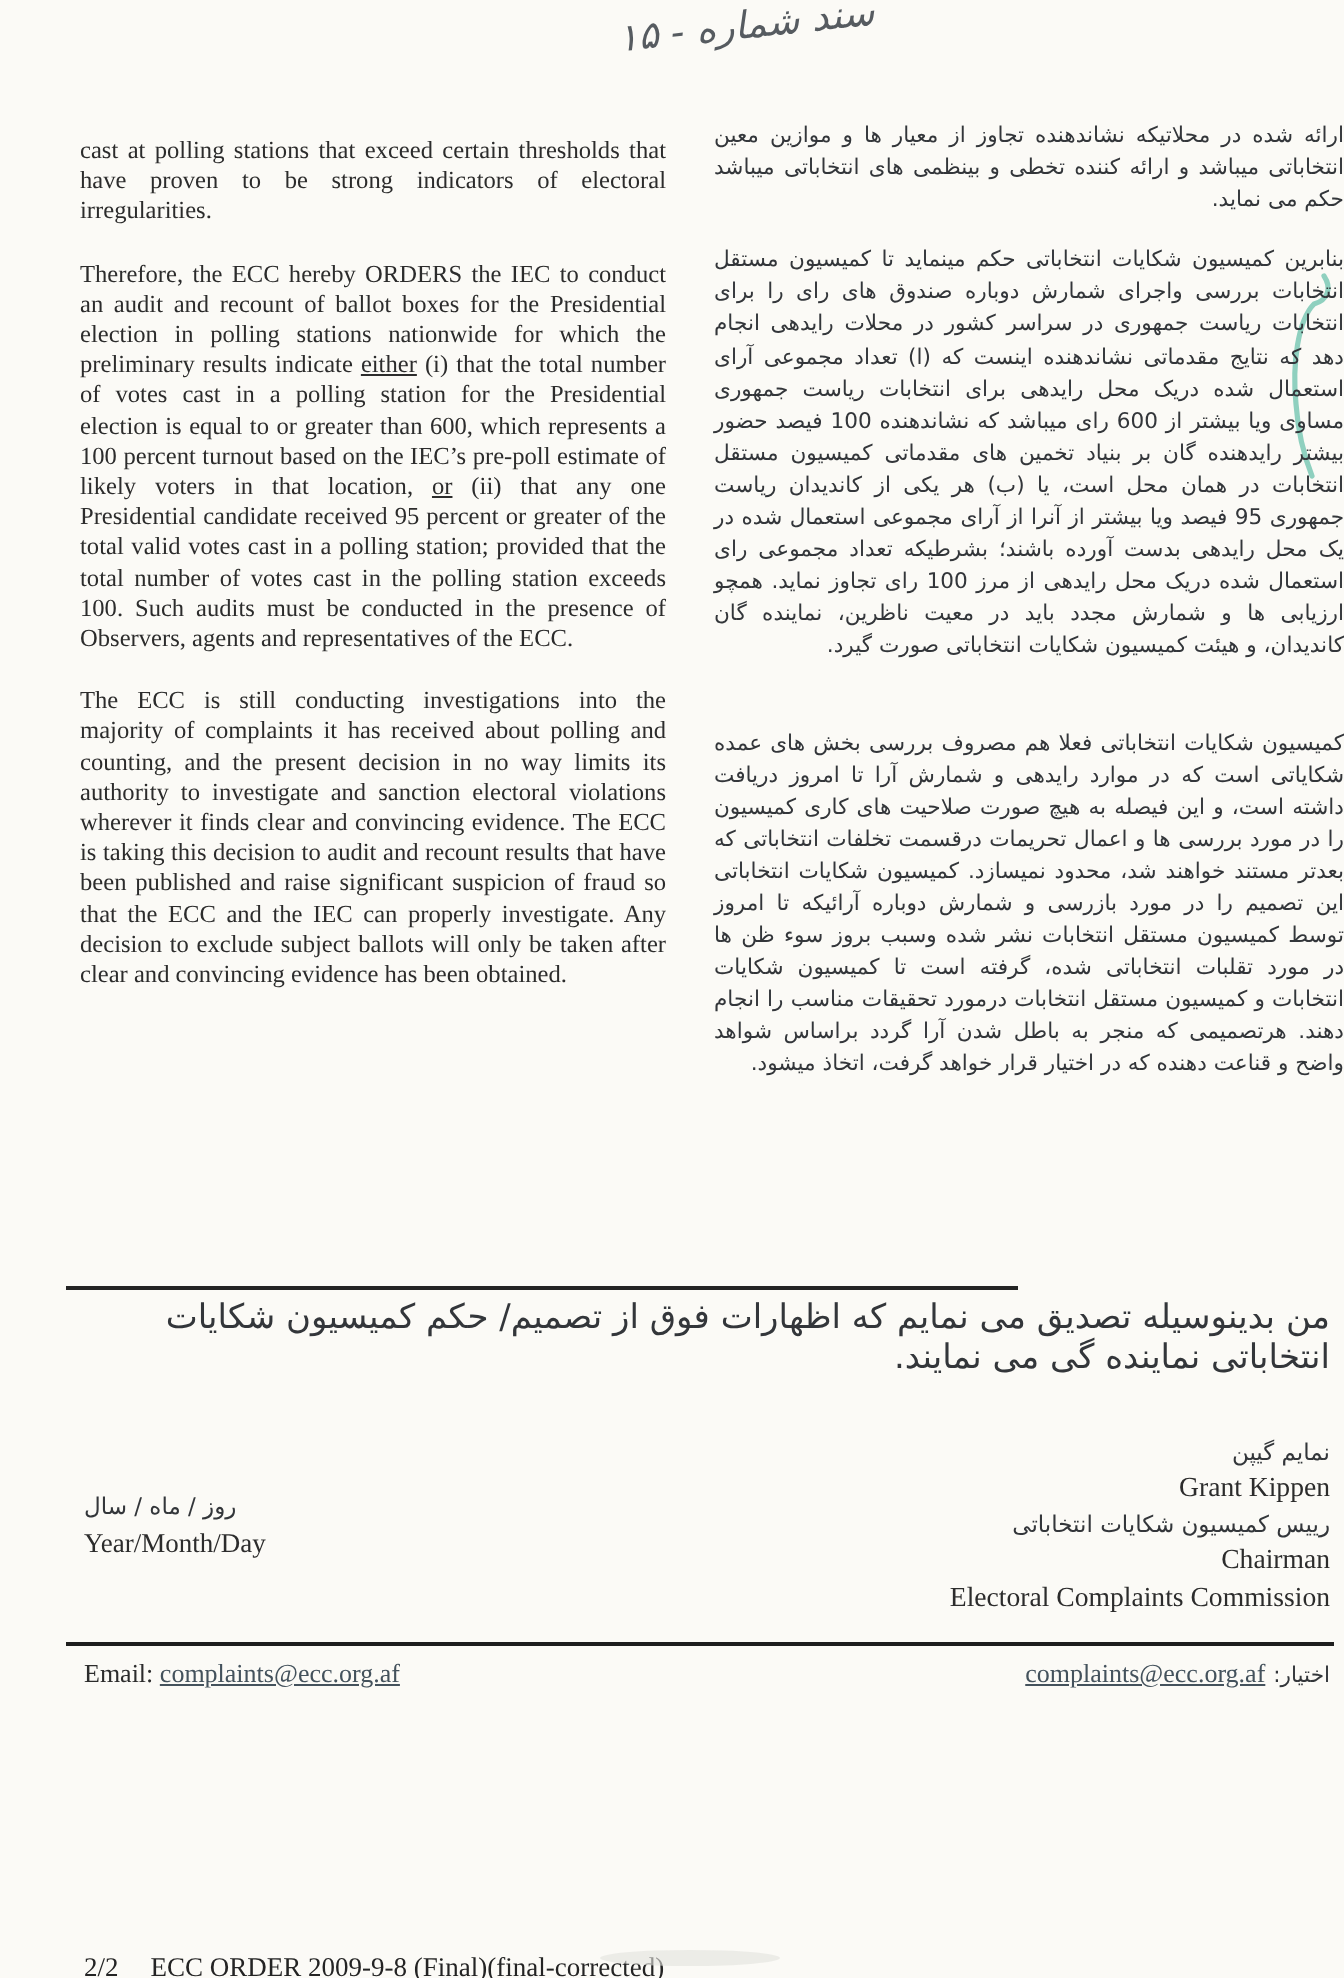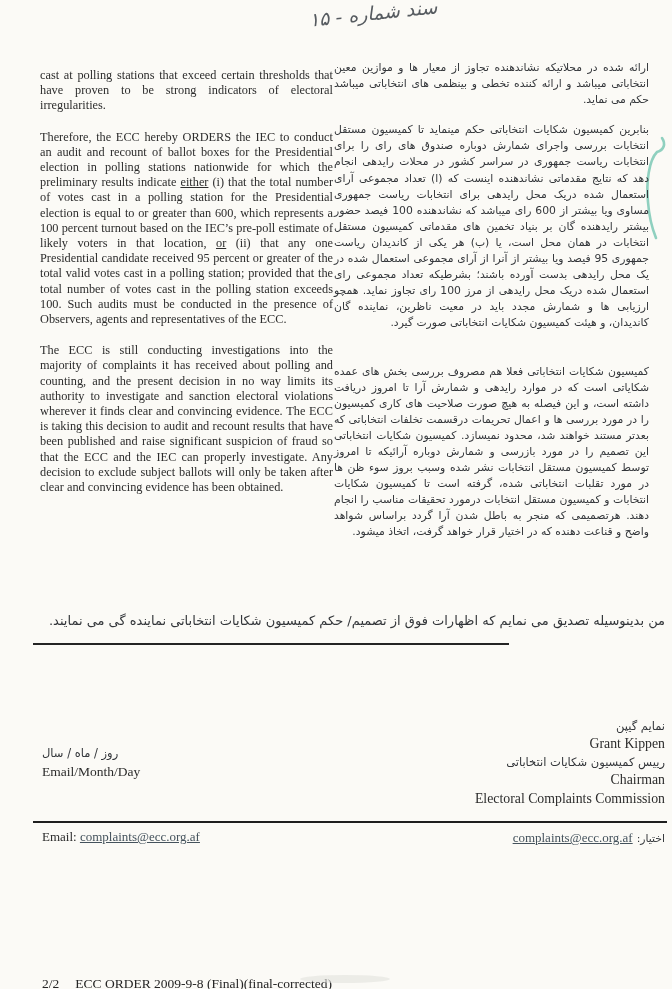--- a/index.html
+++ b/index.html
@@ -24,40 +24,40 @@
   .margin-mark{ position:absolute; left:642px; top:134px; }
 
   
   .col-en{
     position:absolute; left:40px; top:68px; width:293px;
     font-size:12.3px; line-height:15.2px;
     text-align:justify;
   }
   .col-en p{ margin:0 0 16px 0; }
   .col-fa{
-    position:absolute; left:334px; top:60px; width:315px;
+    position:absolute; left:357px; top:60px; width:315px;
     direction:rtl; text-align:justify;
     font-family:"DejaVu Sans", sans-serif;
     font-size:10.8px; line-height:16.1px; color:#33363a;
   }
   .col-fa p{ margin:0; }
   .col-fa p.fa1{ margin-bottom:14px; }
   .col-fa p.fa2{ margin-bottom:32px; }
   .u{ text-decoration:underline; }
 
   
   .affirm-rule{
     position:absolute; left:33px; top:643px; width:476px;
     border-top:2px solid #242424;
   }
   .affirm-fa{
-    position:absolute; left:40px; right:7px; top:613px;
+    position:absolute; left:40px; right:7px; top:649px;
     direction:rtl; text-align:right;
     font-family:"DejaVu Sans", sans-serif;
-    font-size:13px; color:#33363a;
+    font-size:17px; color:#33363a;
   }
   .affirm-en{
     position:absolute; left:40px; right:14px; top:667px;
     text-align:right; font-size:13.8px;
   }
 
   
   .date-block{
     position:absolute; left:42px; top:746px;
   }
@@ -127,21 +127,21 @@
     <p class="fa1">ارائه شده در محلاتیکه نشاندهنده تجاوز از معیار ها و موازین معین انتخاباتی میباشد و ارائه کننده تخطی و بینظمی های انتخاباتی میباشد حکم می نماید.</p>
     <p class="fa2">بنابرین کمیسیون شکایات انتخاباتی حکم مینماید تا کمیسیون مستقل انتخابات بررسی واجرای شمارش دوباره صندوق های رای را برای انتخابات ریاست جمهوری در سراسر کشور در محلات رایدهی انجام دهد که نتایج مقدماتی نشاندهنده اینست که (ا) تعداد مجموعی آرای استعمال شده دریک محل رایدهی برای انتخابات ریاست جمهوری مساوی ویا بیشتر از 600 رای میباشد که نشاندهنده 100 فیصد حضور بیشتر رایدهنده گان بر بنیاد تخمین های مقدماتی کمیسیون مستقل انتخابات در همان محل است، یا (ب) هر یکی از کاندیدان ریاست جمهوری 95 فیصد ویا بیشتر از آنرا از آرای مجموعی استعمال شده در یک محل رایدهی بدست آورده باشند؛ بشرطیکه تعداد مجموعی رای استعمال شده دریک محل رایدهی از مرز 100 رای تجاوز نماید. همچو ارزیابی ها و شمارش مجدد باید در معیت ناظرین، نماینده گان کاندیدان، و هیئت کمیسیون شکایات انتخاباتی صورت گیرد.</p>
     <p>کمیسیون شکایات انتخاباتی فعلا هم مصروف بررسی بخش های عمده شکایاتی است که در موارد رایدهی و شمارش آرا تا امروز دریافت داشته است، و این فیصله به هیچ صورت صلاحیت های کاری کمیسیون را در مورد بررسی ها و اعمال تحریمات درقسمت تخلفات انتخاباتی که بعدتر مستند خواهند شد، محدود نمیسازد. کمیسیون شکایات انتخاباتی این تصمیم را در مورد بازرسی و شمارش دوباره آرائیکه تا امروز توسط کمیسیون مستقل انتخابات نشر شده وسبب بروز سوء ظن ها در مورد تقلبات انتخاباتی شده، گرفته است تا کمیسیون شکایات انتخابات و کمیسیون مستقل انتخابات درمورد تحقیقات مناسب را انجام دهند. هرتصمیمی که منجر به باطل شدن آرا گردد براساس شواهد واضح و قناعت دهنده که در اختیار قرار خواهد گرفت، اتخاذ میشود.</p>
   </div>
 
   <div class="affirm-rule"></div>
   <div class="affirm-fa">من بدینوسیله تصدیق می نمایم که اظهارات فوق از تصمیم/ حکم کمیسیون شکایات انتخاباتی نماینده گی می نمایند.</div>
 
   <div class="date-block">
     <div class="date-fa">روز / ماه / سال</div>
-    <div class="date-en">Email/Month/Day</div>
+    <div class="date-en">Year/Month/Day</div>
   </div>
 
   <div class="sig-block">
     <div class="fa">نمایم گیپن</div>
     <div class="en">Grant Kippen</div>
     <div class="fa">رییس کمیسیون شکایات انتخاباتی</div>
     <div class="en">Chairman</div>
     <div class="en">Electoral Complaints Commission</div>
   </div>
 

